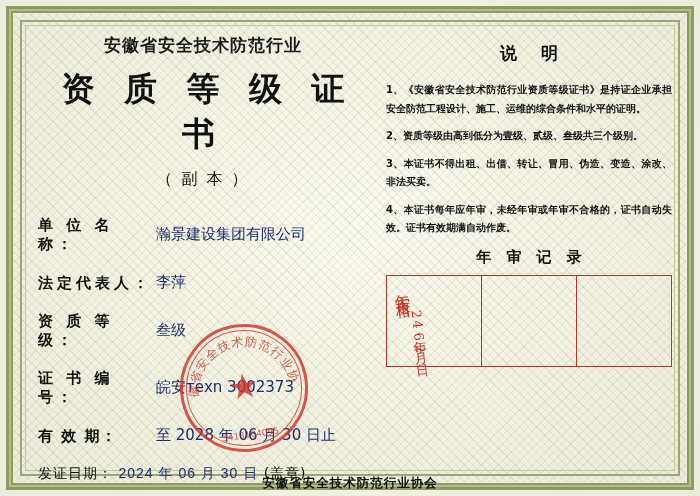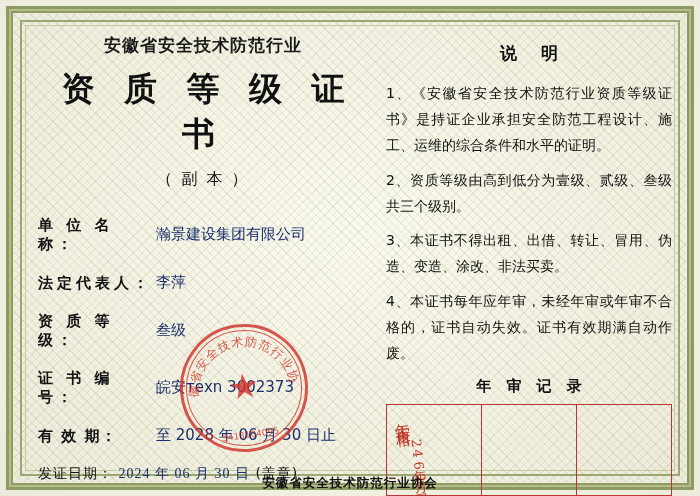--- a/index.html
+++ b/index.html
@@ -69,33 +69,34 @@
   .f-label.wide{letter-spacing:1.5px;}
   .f-value{
     flex:1;color:#1b2d6b;font-size:15px;
     border-bottom:0px solid transparent;padding-bottom:1px;
     font-family:"DejaVu Serif","Liberation Serif",serif;
   }
   .f-value.hand{font-family:"DejaVu Sans","Liberation Sans",sans-serif;}
   .issue{
     margin-top:6px;font-size:14px;color:#111;letter-spacing:1px;
   }
-  .issue .v{color:#1b2d6b;font-family:Liberation Serif, serif;}
+  .issue .v{color:#1b2d6b;font-family:Liberation Sans, sans-serif;}
   
   .right{
     position:absolute;left:356px;top:8px;width:286px;
   }
   .r-title{
     text-align:center;font-size:17px;font-weight:bold;letter-spacing:9px;
     color:#111;margin-top:6px;text-indent:9px;
   }
   .r-list{margin-top:16px;}
   .r-item{
-    font-size:14px;line-height:1.85;color:#111;margin-bottom:9px;
+    font-size:10px;line-height:1.85;color:#111;margin-bottom:9px;
     text-align:justify;
+    font-weight:bold;
   }
   .review-title{
     text-align:center;font-size:15px;font-weight:bold;letter-spacing:5px;
     margin-top:10px;color:#111;text-indent:5px;
   }
   .review-table{
     margin-top:8px;width:286px;height:92px;border:1.5px solid #b33;
     display:flex;box-sizing:border-box;position:relative;
   }
   .review-table .col{

